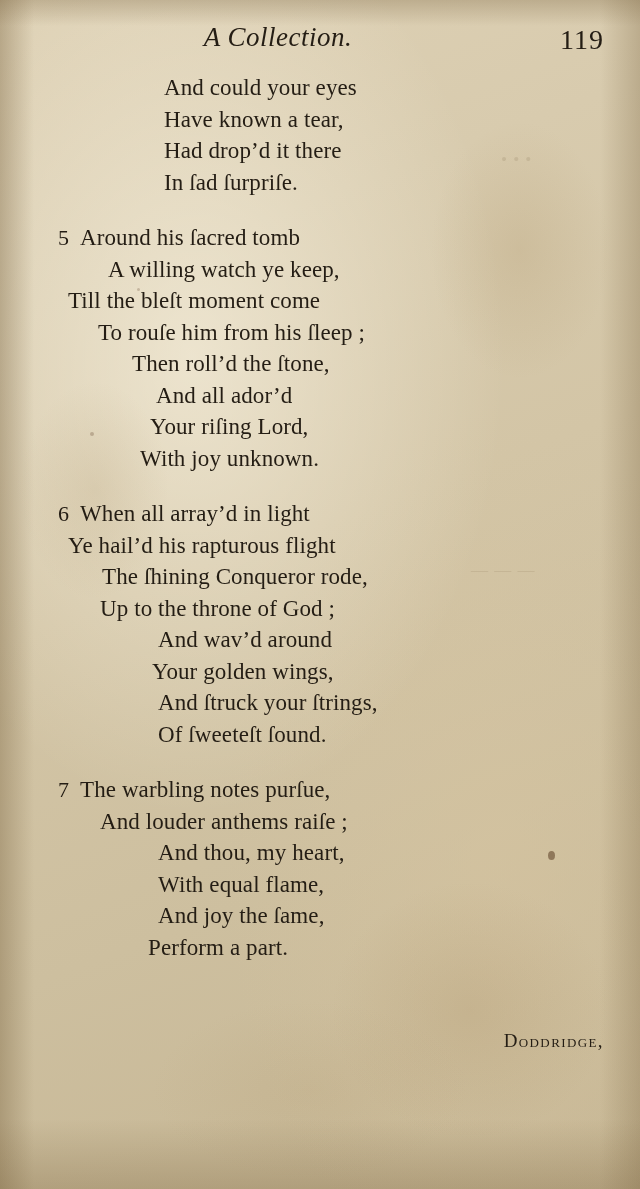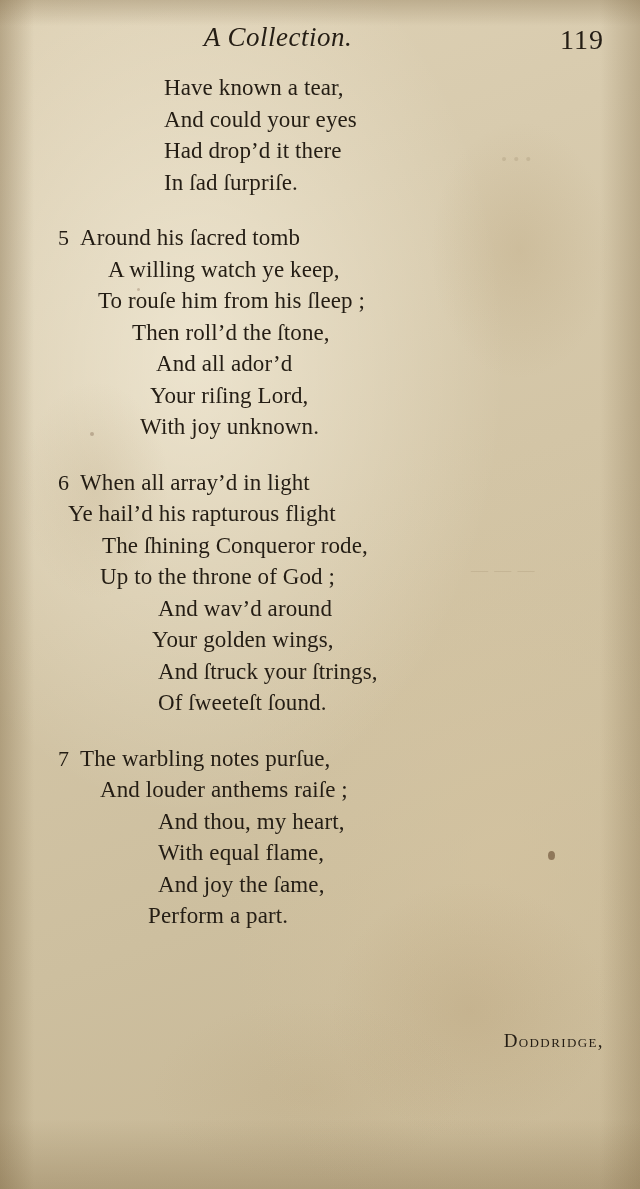--- a/index.html
+++ b/index.html
@@ -163,30 +163,31 @@
   <div class="content">
 
     <div class="header">
       <div class="running-title">A Collection.</div>
       <div class="page-number">119</div>
     </div>
 
     <div class="body-text" id="poem-body">
         <div class="stanza">
           <div class="stanza-lines">
+            <div class="line" style="padding-left: 128px;"><span>And could your eyes</span></div>
             <div class="line" style="padding-left: 128px;"><span>Have known a tear,</span></div>
-            <div class="line" style="padding-left: 128px;"><span>And could your eyes</span></div>
             <div class="line" style="padding-left: 128px;"><span>Had drop’d it there</span></div>
             <div class="line" style="padding-left: 128px;"><span>In ſad ſurpriſe.</span></div>
           </div>
         </div>
         <div class="stanza">
           <div class="stanza-lines">
             <div class="line" style="padding-left: 44px;"><span class="num">5</span><span>Around his ſacred tomb</span></div>
             <div class="line" style="padding-left: 72px;"><span>A willing watch ye keep,</span></div>
+            <div class="line" style="padding-left: 32px;"><span>Till the bleſt moment come</span></div>
             <div class="line" style="padding-left: 62px;"><span>To rouſe him from his ſleep ;</span></div>
             <div class="line" style="padding-left: 96px;"><span>Then roll’d the ſtone,</span></div>
             <div class="line" style="padding-left: 120px;"><span>And all ador’d</span></div>
             <div class="line" style="padding-left: 114px;"><span>Your riſing Lord,</span></div>
             <div class="line" style="padding-left: 104px;"><span>With joy unknown.</span></div>
           </div>
         </div>
         <div class="stanza">
           <div class="stanza-lines">
             <div class="line" style="padding-left: 44px;"><span class="num">6</span><span>When all array’d in light</span></div>

